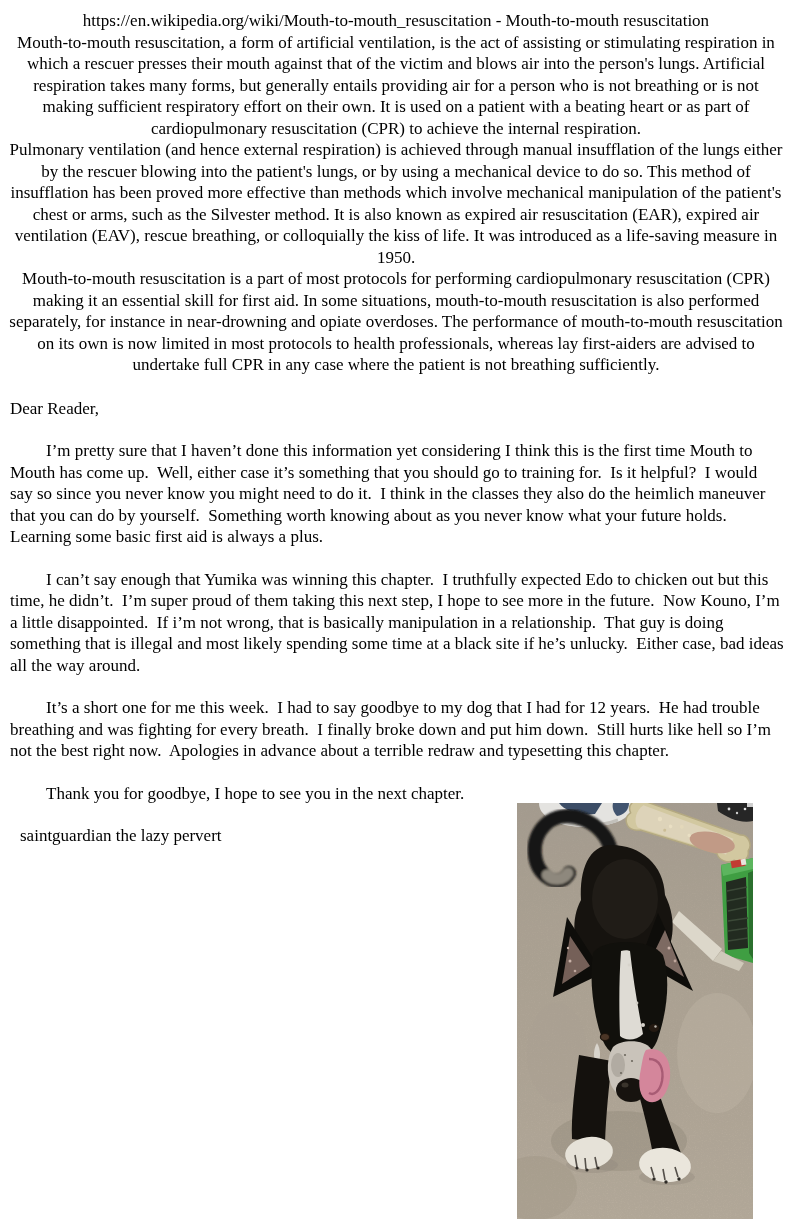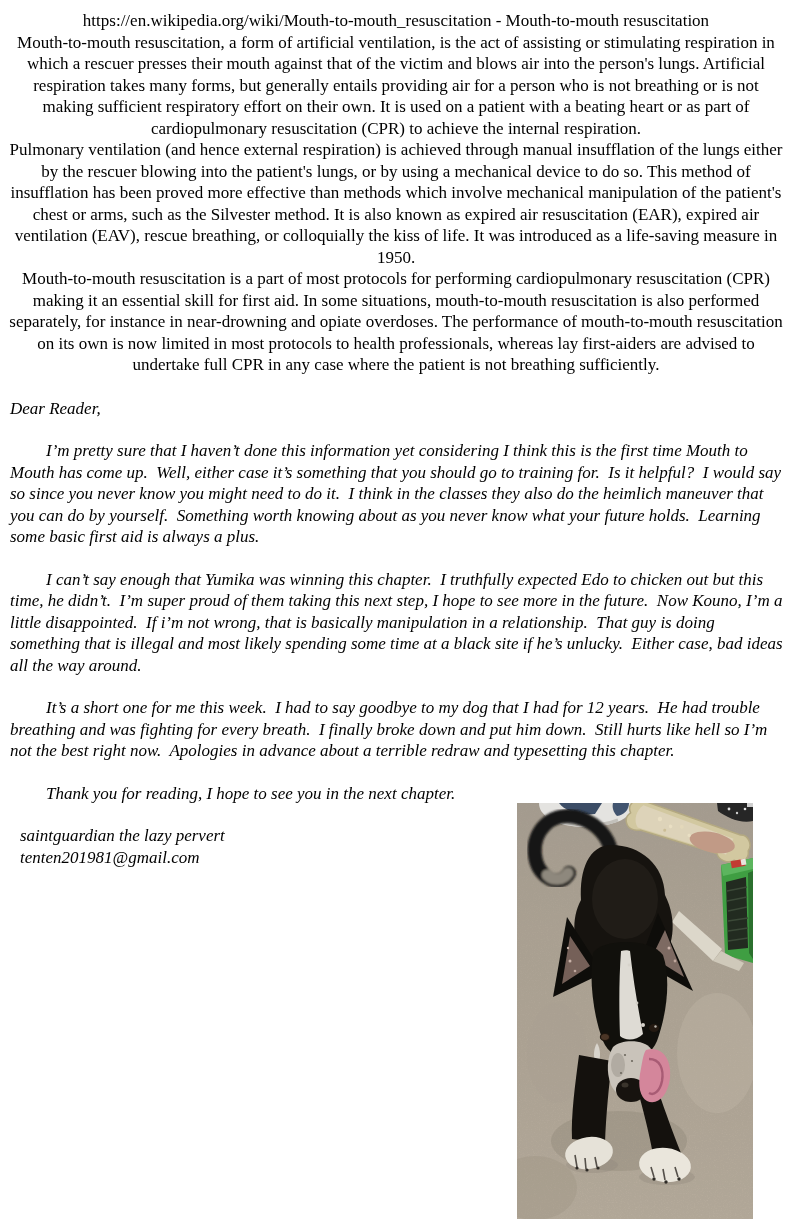--- a/index.html
+++ b/index.html
@@ -11,21 +11,21 @@
     overflow: hidden;
     background: #ffffff;
     color: #000000;
     font-family: "Liberation Serif", serif;
     font-size: 17px;
     line-height: 21.5px;
     padding: 10px 8px 0 8px;
   }
   .wiki p { margin: 0; text-align: center; }
   .letter { margin-top: 22px; text-align: left; }
-  .letter p { margin: 0 0 21px 2px; font-style: italic; }
+  .letter p { margin: 0 0 21px 2px; }
   .letter .para { text-indent: 36px; white-space: pre-wrap; }
   .signature p { margin: 0 0 0 12px; }
   .photo {
     position: absolute;
     left: 517px;
     top: 803px;
     width: 236px;
     height: 416px;
     margin: 0;
   }
@@ -41,24 +41,23 @@
     <p>Mouth-to-mouth resuscitation, a form of artificial ventilation, is the act of assisting or stimulating respiration in which a rescuer presses their mouth against that of the victim and blows air into the person's lungs. Artificial respiration takes many forms, but generally entails providing air for a person who is not breathing or is not making sufficient respiratory effort on their own. It is used on a patient with a beating heart or as part of cardiopulmonary resuscitation (CPR) to achieve the internal respiration.</p>
     <p>Pulmonary ventilation (and hence external respiration) is achieved through manual insufflation of the lungs either by the rescuer blowing into the patient's lungs, or by using a mechanical device to do so. This method of insufflation has been proved more effective than methods which involve mechanical manipulation of the patient's chest or arms, such as the Silvester method. It is also known as expired air resuscitation (EAR), expired air ventilation (EAV), rescue breathing, or colloquially the kiss of life. It was introduced as a life-saving measure in 1950.</p>
     <p>Mouth-to-mouth resuscitation is a part of most protocols for performing cardiopulmonary resuscitation (CPR) making it an essential skill for first aid. In some situations, mouth-to-mouth resuscitation is also performed separately, for instance in near-drowning and opiate overdoses. The performance of mouth-to-mouth resuscitation on its own is now limited in most protocols to health professionals, whereas lay first-aiders are advised to undertake full CPR in any case where the patient is not breathing sufficiently.</p>
   </section>
 
   <section class="letter">
     <p>Dear Reader,</p>
     <p class="para">I’m pretty sure that I haven’t done this information yet considering I think this is the first time Mouth to Mouth has come up.  Well, either case it’s something that you should go to training for.  Is it helpful?  I would say so since you never know you might need to do it.  I think in the classes they also do the heimlich maneuver that you can do by yourself.  Something worth knowing about as you never know what your future holds.  Learning some basic first aid is always a plus.</p>
     <p class="para">I can’t say enough that Yumika was winning this chapter.  I truthfully expected Edo to chicken out but this time, he didn’t.  I’m super proud of them taking this next step, I hope to see more in the future.  Now Kouno, I’m a little disappointed.  If i’m not wrong, that is basically manipulation in a relationship.  That guy is doing something that is illegal and most likely spending some time at a black site if he’s unlucky.  Either case, bad ideas all the way around.</p>
     <p class="para">It’s a short one for me this week.  I had to say goodbye to my dog that I had for 12 years.  He had trouble breathing and was fighting for every breath.  I finally broke down and put him down.  Still hurts like hell so I’m not the best right now.  Apologies in advance about a terrible redraw and typesetting this chapter.</p>
-    <p class="para">Thank you for reading, I hope to see you in the next chapter.</p>
+    <p class="para">Thank you for goodbye, I hope to see you in the next chapter.</p>
     <div class="signature">
       <p>saintguardian the lazy pervert</p>
-      <p>tenten201981@gmail.com</p>
     </div>
   </section>
 
   <figure class="photo" aria-label="Black dog with white muzzle blaze and white paws standing on tan carpet, tail curled up, tongue licking its nose; a sneaker, bone-shaped food dish, can and green box sit around it">
     <svg viewBox="0 0 236 416" preserveAspectRatio="none" role="img">
       <defs>
         <linearGradient id="cg" x1="0" y1="0" x2="0" y2="1">
           <stop offset="0" stop-color="#a9a094"></stop>
           <stop offset="0.3" stop-color="#b2a898"></stop>
           <stop offset="0.65" stop-color="#b7ac9c"></stop>

